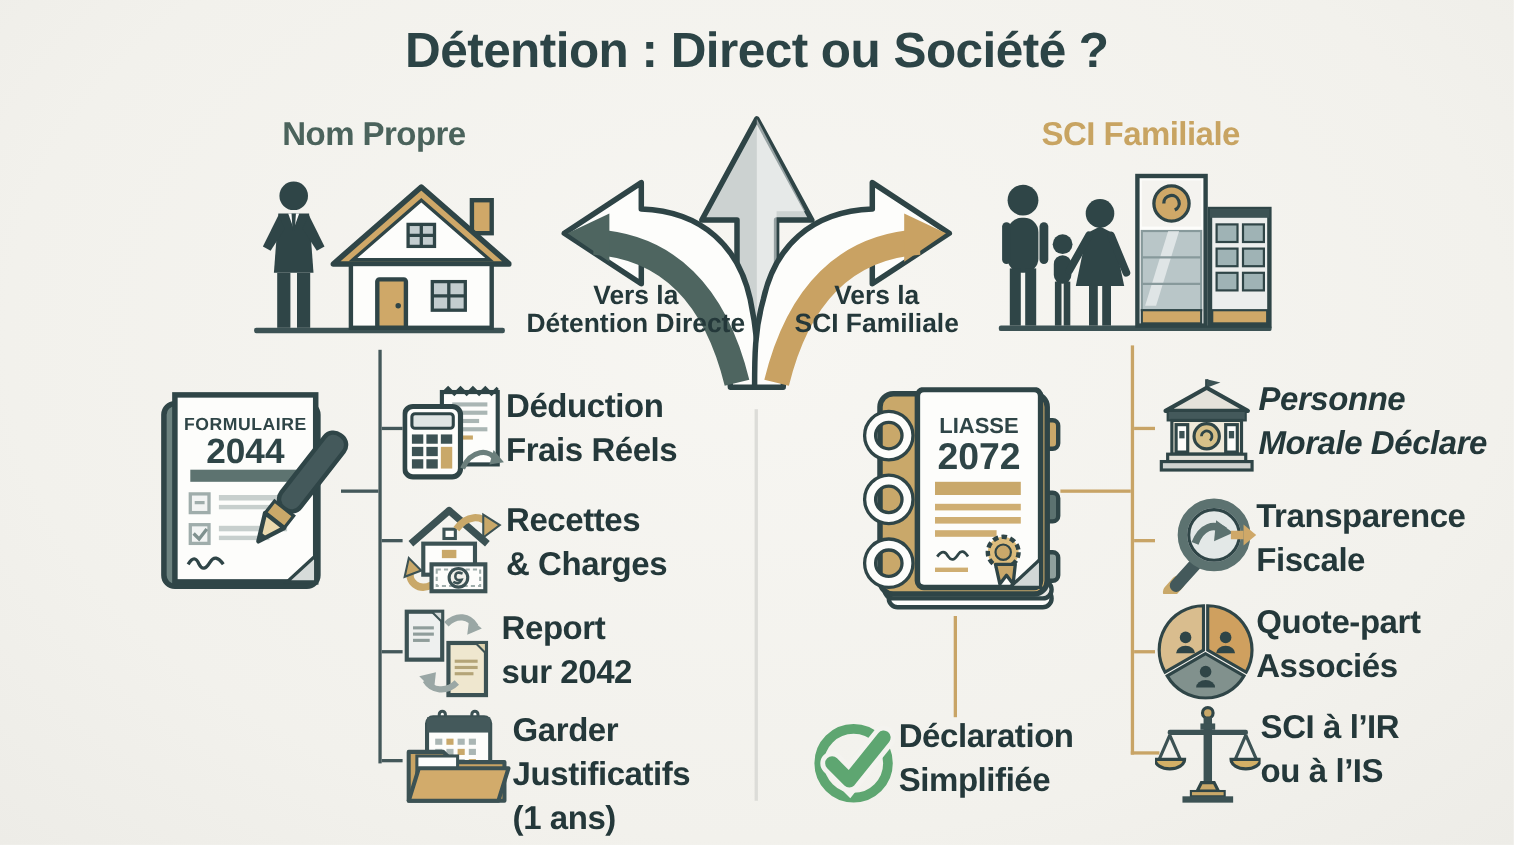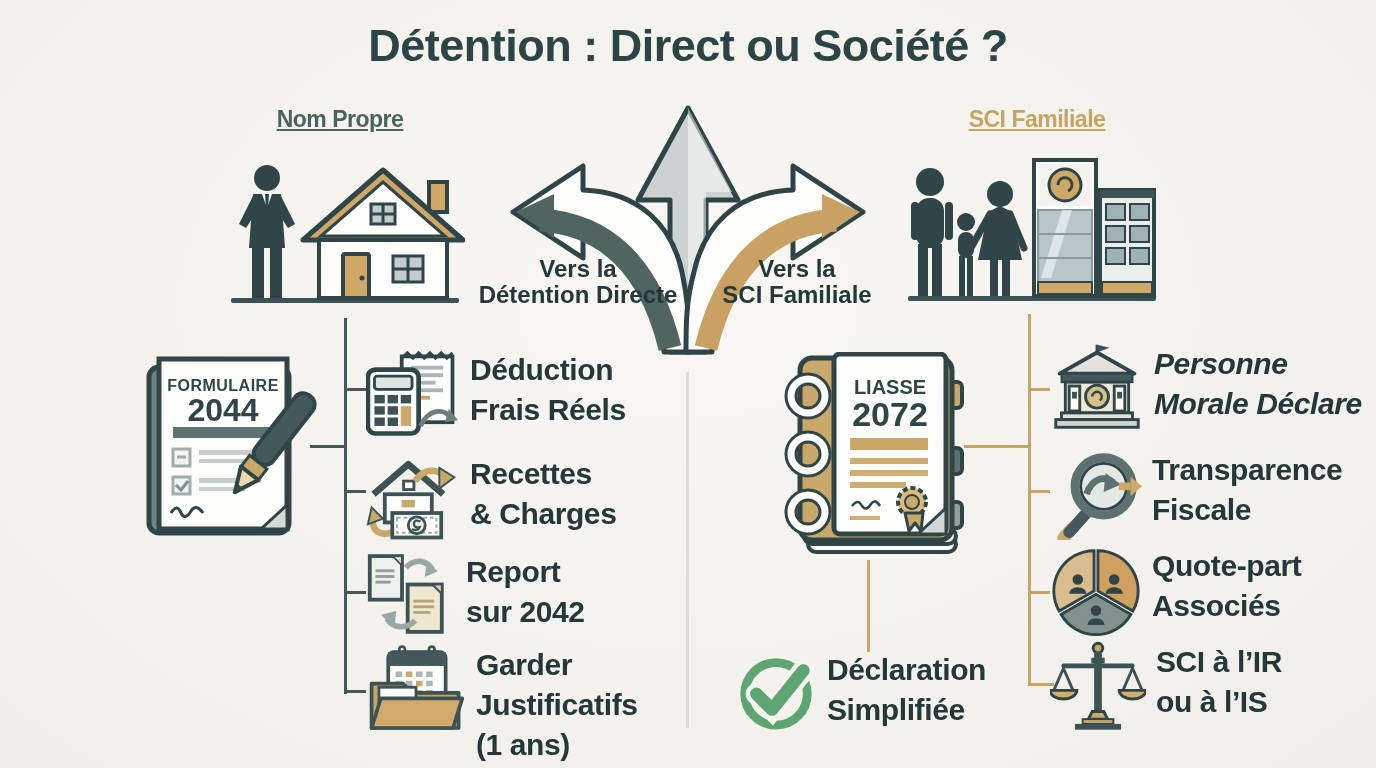--- a/index.html
+++ b/index.html
@@ -2,32 +2,32 @@
 <html><head>
 <meta charset="utf-8">
 <style>
   html,body{margin:0;padding:0;}
   body{font-family:"Liberation Sans",sans-serif;}
   #canvas{position:relative;width:1376px;height:768px;background:#f4f3ef;overflow:hidden;
           background-image:radial-gradient(ellipse at 50% 40%, #f7f6f2 0%, #f2f1ec 70%, #edece7 100%);}
   .abs{position:absolute;}
   #title{left:0;top:20px;width:1376px;text-align:center;font-size:45px;font-weight:bold;
          color:#2c4446;letter-spacing:-0.5px;}
-  .col-heading{font-size:23px;font-weight:bold;text-align:center;letter-spacing:-0.5px;text-decoration:underline;}
+  .col-heading{font-size:30px;font-weight:bold;text-align:center;letter-spacing:-0.5px;}
   #heading-left{left:190px;top:106px;width:300px;color:#4b635c;}
   #heading-right{left:887px;top:106px;width:300px;color:#c8a462;}
   .branch-label{font-size:24px;line-height:26px;font-weight:bold;color:#24383a;
                 text-align:center;white-space:pre-line;z-index:3;}
   #branch-label-left{left:462px;top:256px;width:232px;}
   #branch-label-right{left:684px;top:256px;width:226px;}
   .line{position:absolute;z-index:0;}
   .dark-line{background:#44585a;}
   .gold-line{background:#c8a466;}
   .gray-line{background:#dcdcd8;}
-  .item{position:absolute;display:flex;align-items:flex-start;gap:10px;z-index:2;}
+  .item{position:absolute;display:flex;align-items:flex-start;gap:0;z-index:2;}
   .item-label{font-size:30px;line-height:40px;font-weight:bold;color:#24383a;
               white-space:pre-line;letter-spacing:-0.4px;margin-top:2px;}
   svg{display:block;}
   svg text{font-family:"Liberation Sans",sans-serif;font-weight:bold;fill:#2f4547;}
   .z2{z-index:2;}
 </style>
 </head>
 <body>
 
 <div id="canvas">

